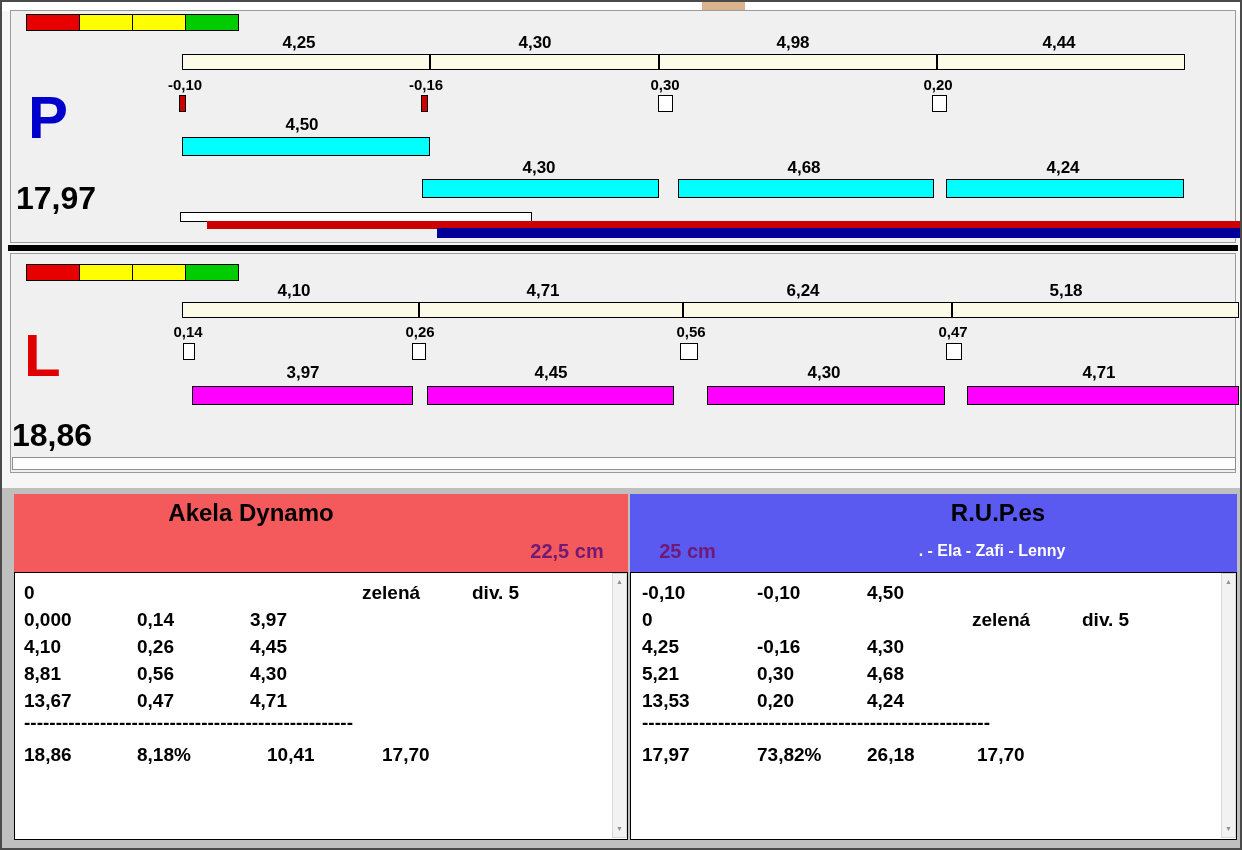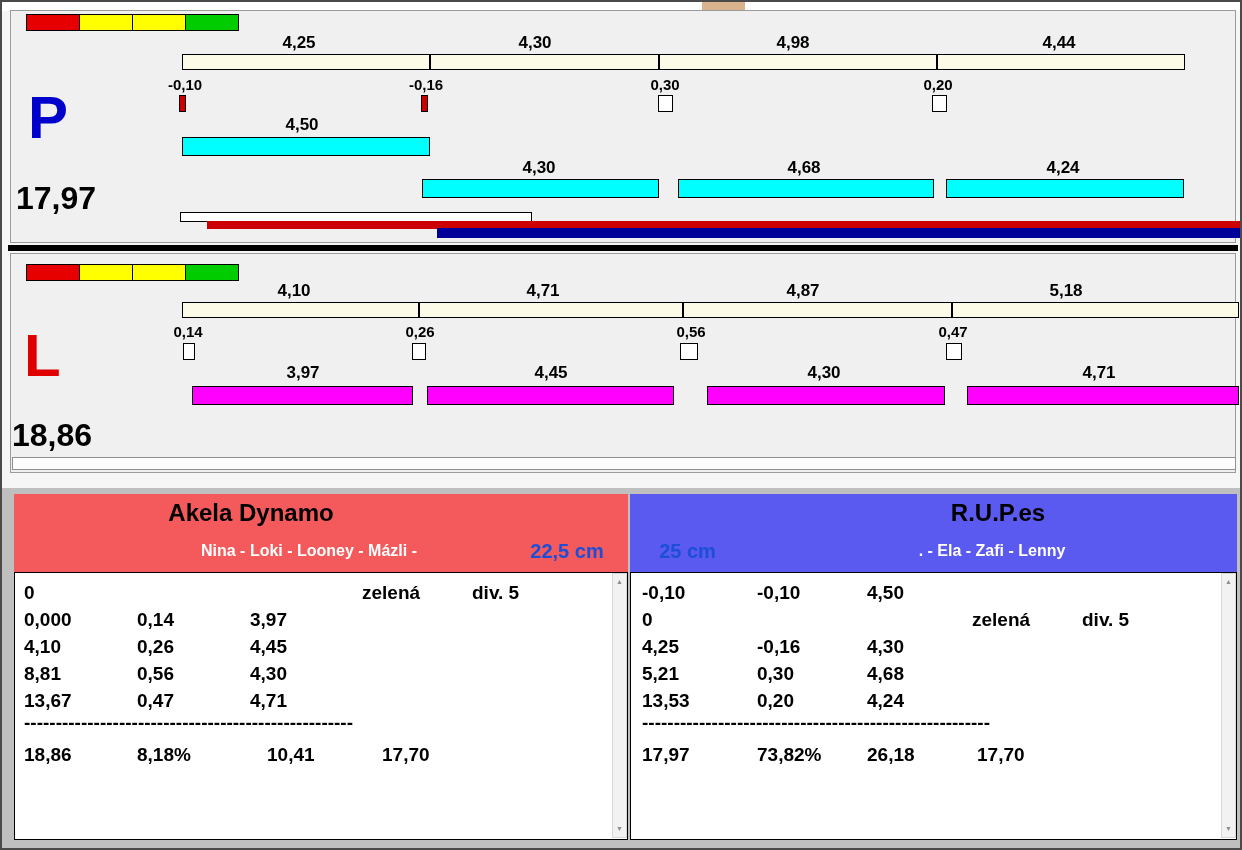--- a/index.html
+++ b/index.html
@@ -7,21 +7,21 @@
   #root{position:relative;width:1242px;height:850px;background:#f6f6f6;border:2px solid #4a4a4a;overflow:hidden;box-sizing:border-box;}
   .abs{position:absolute;box-sizing:border-box;}
   .lbl17{font-weight:bold;font-size:17px;text-align:center;color:#000;white-space:nowrap;}
   .lbl15{font-weight:bold;font-size:15px;text-align:center;color:#000;white-space:nowrap;}
   .cell{font-weight:bold;font-size:19px;color:#000;white-space:nowrap;}
   .letter{font-weight:bold;font-size:60px;line-height:1;}
   .total{font-weight:bold;font-size:32px;color:#000;line-height:1;}
   .panel-box{background:#f0f0f0;border:1px solid #9b9b9b;}
   .team-name{font-weight:bold;font-size:24px;color:#000;text-align:center;white-space:nowrap;}
   .dogs-line{font-weight:bold;font-size:16px;color:#fff;text-align:center;white-space:nowrap;}
-  .height-label{font-weight:bold;font-size:20px;color:#1d4ed8;text-align:center;white-space:nowrap;}
+  .height-label{font-weight:bold;font-size:20px;color:#701a75;text-align:center;white-space:nowrap;}
   .content-box{background:#ffffff;border:1px solid #000;}
   .timestamp{background:#ffffff;border:1px solid #8f8f8f;font-size:21px;color:#000;text-align:center;line-height:28px;white-space:nowrap;}
   .scrollbar{background:#f2f2f2;border:1px solid #d8d8d8;}
   .sb-arrow{position:absolute;left:0;width:100%;text-align:center;font-size:7px;color:#8f8f8f;line-height:10px;}
   .sb-up{top:3px;}
   .sb-down{bottom:3px;}
 </style>
 </head>
 <body>
 
@@ -38,21 +38,20 @@
 
   <div class="abs panel-box" style="left:8px;top:251px;width:1226px;height:220px;"></div>
   <div class="abs letter" id="l-letter" style="left: 22px; top: 324px; color: rgb(224, 0, 0);">L</div>
   <div class="abs total" id="l-total" style="left:10px;top:417px;">18,86</div>
   <div class="abs" style="left:10px;top:455px;width:1224px;height:13px;background:#fdfdfd;border:1px solid #8f8f8f;"></div>
 
   <div class="abs" id="footer-backdrop" style="left: 0px; top: 486px; width: 1242px; height: 364px; background: rgb(191, 191, 191);"></div>
 
   <div class="abs" id="header-left" style="left: 12px; top: 492px; width: 614px; height: 78px; background: rgb(244, 90, 92);"></div>
   <div class="abs team-name" style="left:12px;top:497px;width:474px;">Akela Dynamo</div>
-  <div class="abs dogs-line" style="left:12px;top:540px;width:590px;">Nina - Loki - Looney - Mázli -</div>
   <div class="abs height-label" style="left:500px;top:538px;width:130px;">22,5 cm</div>
   <div class="abs content-box" style="left:12px;top:570px;width:614px;height:268px;"></div>
 
   <div class="abs" id="header-right" style="left: 628px; top: 492px; width: 607px; height: 78px; background: rgb(90, 90, 240);"></div>
   <div class="abs dogs-line" style="left:750px;top:540px;width:480px;">. - Ela - Zafi - Lenny</div>
   <div class="abs team-name" style="left:757px;top:497px;width:478px;">R.U.P.es</div>
   <div class="abs height-label" style="left:638px;top:538px;width:95px;">25 cm</div>
   <div class="abs content-box" style="left:628px;top:570px;width:607px;height:268px;"></div>
 
 
@@ -99,21 +98,21 @@
       <div class="abs" style="left: 435px; top: 226px; width: 803px; height: 10px; background: rgb(0, 0, 153); border: none;"></div>
       <div class="abs" style="left: 24px; top: 262px; width: 54px; height: 17px; background: rgb(230, 0, 0); border: 1px solid rgb(0, 0, 0);"></div>
       <div class="abs" style="left: 77px; top: 262px; width: 54px; height: 17px; background: rgb(255, 255, 0); border: 1px solid rgb(0, 0, 0);"></div>
       <div class="abs" style="left: 130px; top: 262px; width: 54px; height: 17px; background: rgb(255, 255, 0); border: 1px solid rgb(0, 0, 0);"></div>
       <div class="abs" style="left: 183px; top: 262px; width: 54px; height: 17px; background: rgb(0, 204, 0); border: 1px solid rgb(0, 0, 0);"></div>
       <div class="abs" style="left: 180px; top: 300px; width: 237px; height: 16px; background: rgb(251, 251, 232); border: 1px solid rgb(0, 0, 0);"></div>
       <div class="abs lbl17" style="left: 247px; top: 279px; width: 90px;">4,10</div>
       <div class="abs" style="left: 417px; top: 300px; width: 264px; height: 16px; background: rgb(251, 251, 232); border: 1px solid rgb(0, 0, 0);"></div>
       <div class="abs lbl17" style="left: 496px; top: 279px; width: 90px;">4,71</div>
       <div class="abs" style="left: 681px; top: 300px; width: 269px; height: 16px; background: rgb(251, 251, 232); border: 1px solid rgb(0, 0, 0);"></div>
-      <div class="abs lbl17" style="left: 756px; top: 279px; width: 90px;">4,87</div>
+      <div class="abs lbl17" style="left: 756px; top: 279px; width: 90px;">6,24</div>
       <div class="abs" style="left: 950px; top: 300px; width: 287px; height: 16px; background: rgb(251, 251, 232); border: 1px solid rgb(0, 0, 0);"></div>
       <div class="abs lbl17" style="left: 1019px; top: 279px; width: 90px;">5,18</div>
       <div class="abs lbl15" style="left: 141px; top: 321px; width: 90px;">0,14</div>
       <div class="abs" style="left: 181px; top: 341px; width: 12px; height: 17px; background: rgb(255, 255, 255); border: 1px solid rgb(0, 0, 0);"></div>
       <div class="abs lbl15" style="left: 373px; top: 321px; width: 90px;">0,26</div>
       <div class="abs" style="left: 410px; top: 341px; width: 14px; height: 17px; background: rgb(255, 255, 255); border: 1px solid rgb(0, 0, 0);"></div>
       <div class="abs lbl15" style="left: 644px; top: 321px; width: 90px;">0,56</div>
       <div class="abs" style="left: 678px; top: 341px; width: 18px; height: 17px; background: rgb(255, 255, 255); border: 1px solid rgb(0, 0, 0);"></div>
       <div class="abs lbl15" style="left: 906px; top: 321px; width: 90px;">0,47</div>
       <div class="abs" style="left: 944px; top: 341px; width: 16px; height: 17px; background: rgb(255, 255, 255); border: 1px solid rgb(0, 0, 0);"></div>

